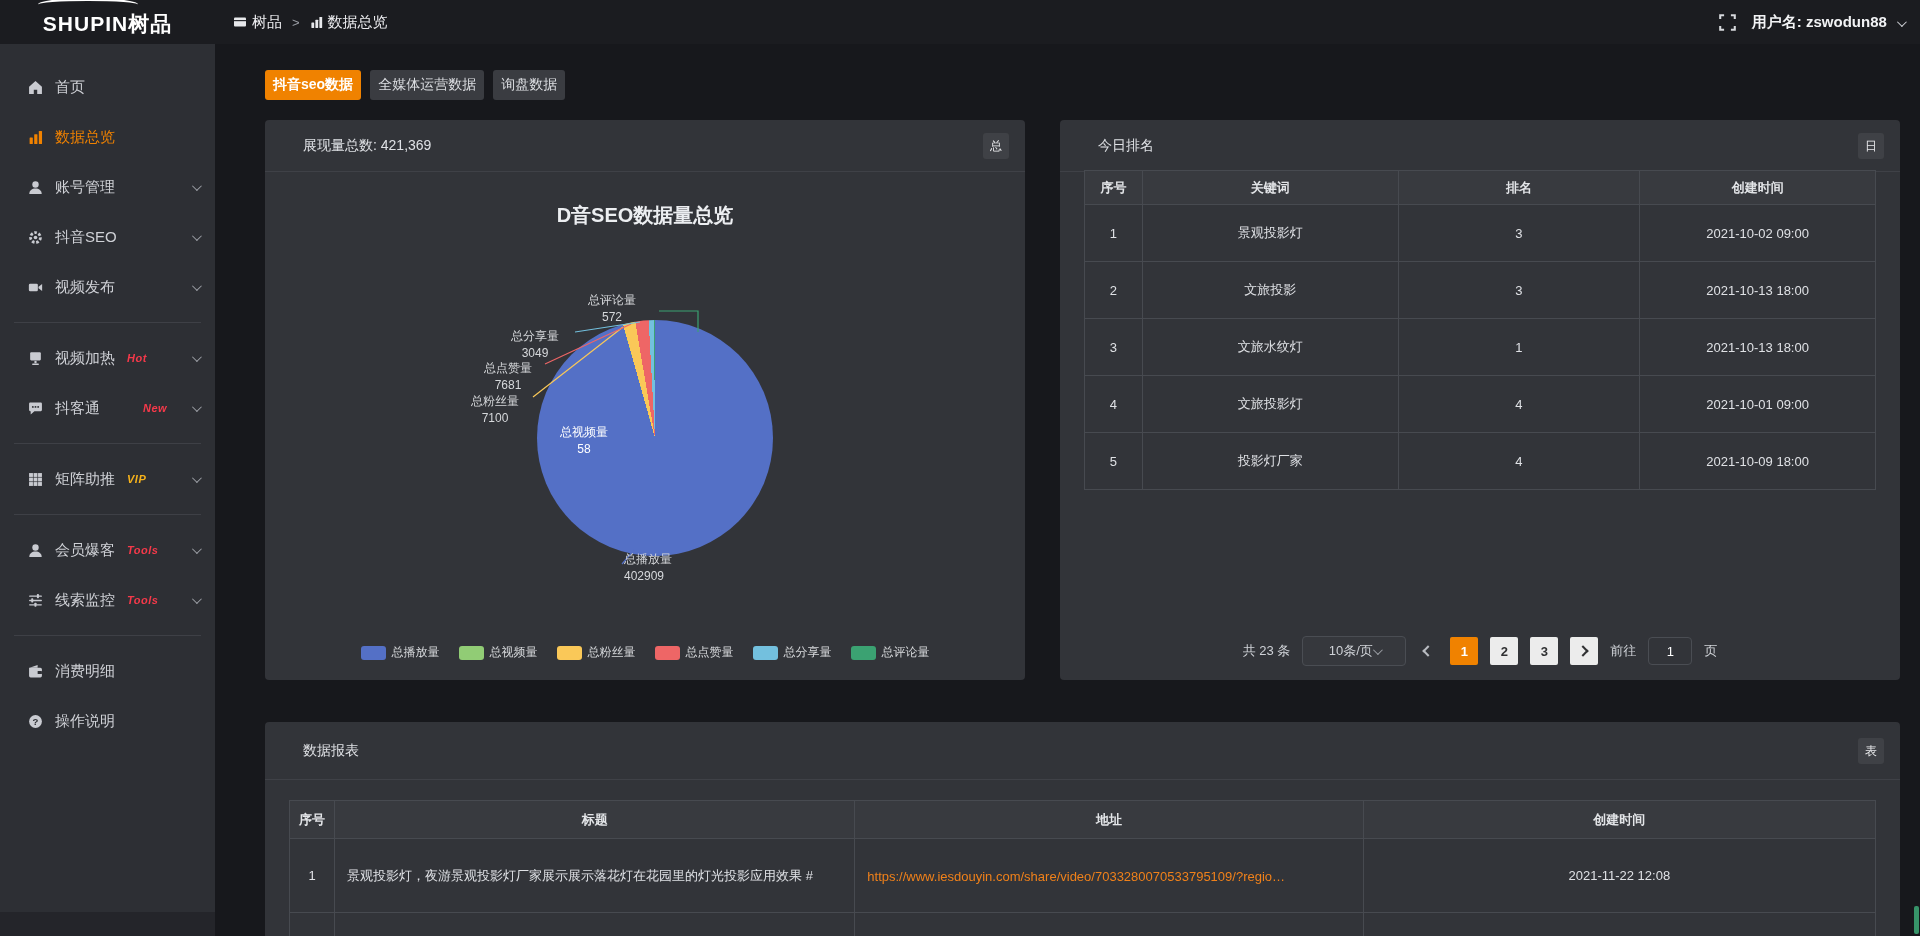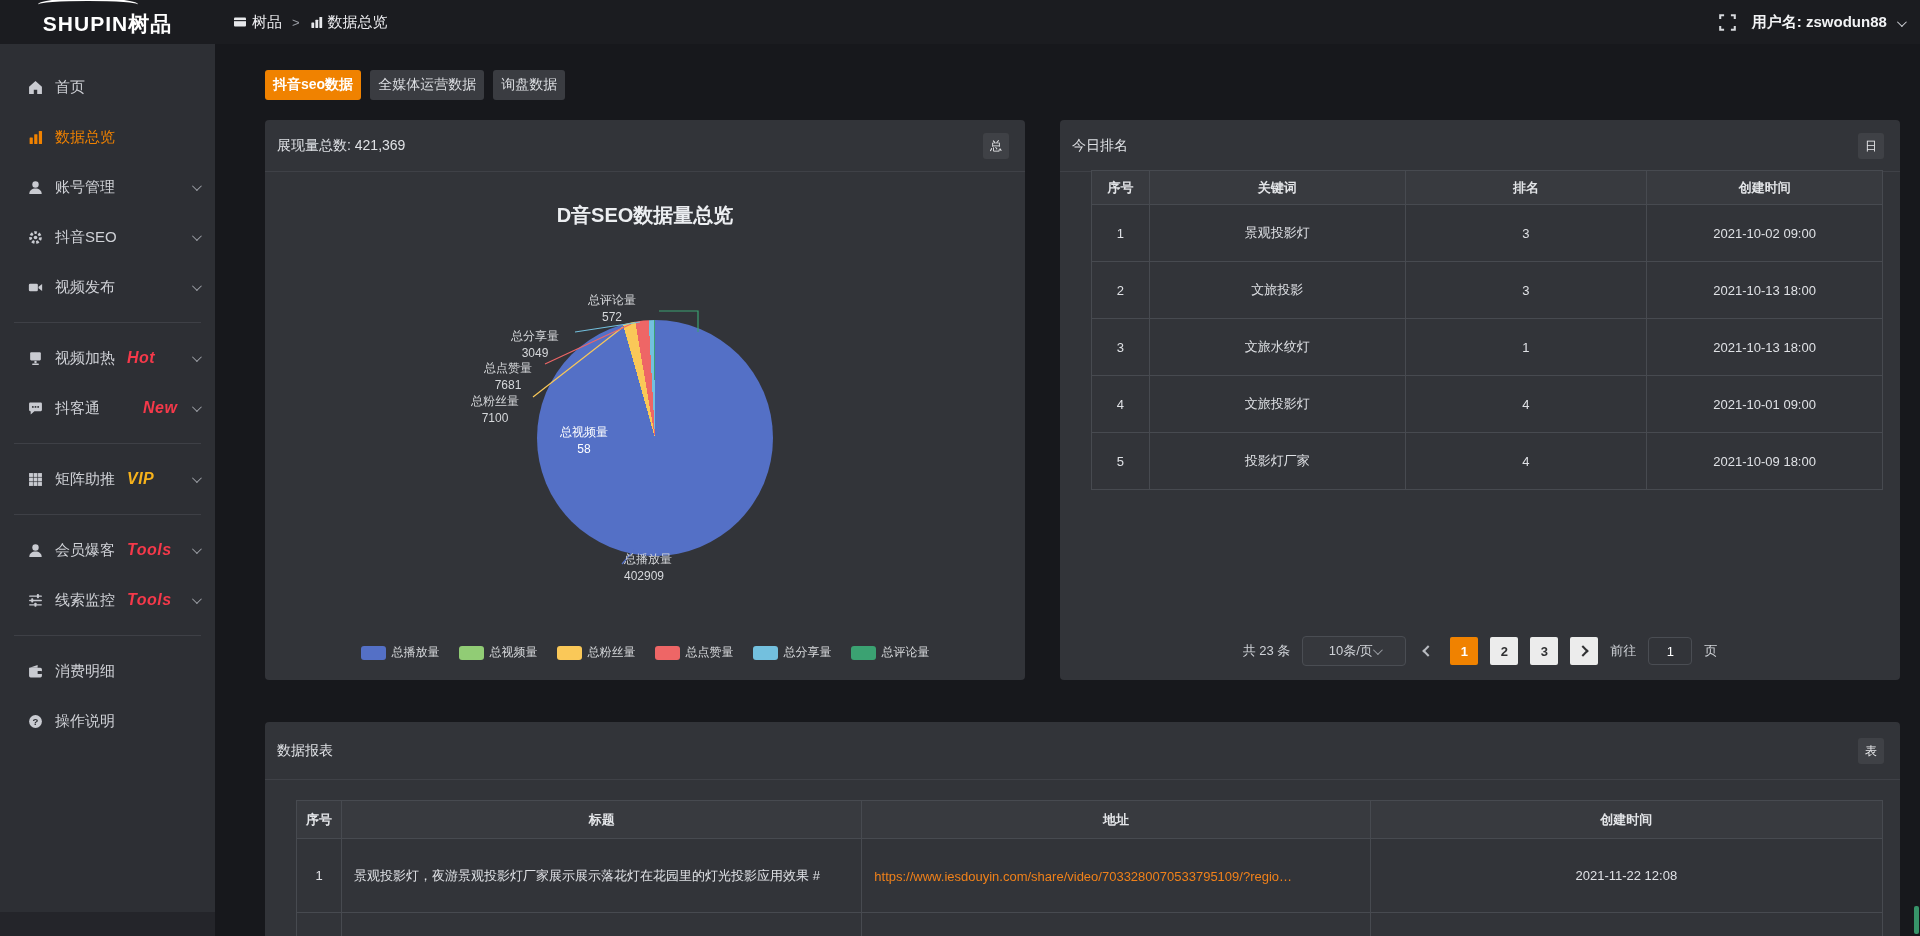--- a/index.html
+++ b/index.html
@@ -16,54 +16,54 @@
   .crumb{display:flex;align-items:center;gap:5px;}
   .topbar-right{margin-left:auto;display:flex;align-items:center;gap:16px;margin-right:16px;color:#f2f3f5;font-size:15px;font-weight:bold;}
   .chev-down{display:inline-block;width:7px;height:7px;border-right:1.6px solid #cfd1d6;border-bottom:1.6px solid #cfd1d6;transform:rotate(45deg) translateY(-2px);margin-left:6px;}
 
   
   .sidebar{position:absolute;top:44px;left:0;bottom:0;width:215px;background:#2d2f34;padding-top:18px;z-index:10;}
   .side-item{height:50px;display:flex;align-items:center;padding-left:28px;position:relative;color:#cfd1d6;font-size:15px;cursor:pointer;}
   .side-item svg{color:#c9cbd1;margin-right:12px;flex:0 0 auto;}
   .side-item.active{color:#f08200;}
   .side-item.active svg{color:#f08200;}
-  .side-badge{font-style:italic;font-weight:bold;font-size:16px;margin-left:12px;letter-spacing:.5px;}
+  .side-badge{font-style:italic;font-weight:bold;font-size:11px;margin-left:12px;letter-spacing:.5px;}
   .side-arrow{position:absolute;right:16px;width:7px;height:7px;border-right:1.5px solid #9a9da3;border-bottom:1.5px solid #9a9da3;transform:rotate(45deg) translateY(-2px);}
   .side-divider{height:1px;background:#3e4046;margin:10px 14px;}
   .side-footer{position:absolute;bottom:0;left:0;width:215px;height:24px;background:#24252a;}
 
   
   .main{position:absolute;left:215px;top:44px;width:1705px;height:892px;background:#17181c;overflow:hidden;}
   .tabs{position:absolute;left:50px;top:26px;display:flex;gap:9px;}
   .tab{height:30px;padding:0 8px;display:flex;align-items:center;background:#3a3c41;color:#dcdee2;font-size:14px;border-radius:3px;cursor:pointer;}
   .tab.active{background:#f08200;color:#fff;font-weight:bold;}
 
   .panel{position:absolute;background:#323439;border-radius:4px;}
-  .panel-head{height:52px;border-bottom:1px solid #3f4147;display:flex;align-items:center;padding:0 12px;color:#dfe1e5;font-size:14px;position:relative;}
+  .panel-head{height:52px;border-bottom:1px solid #3f4147;display:flex;align-items:center;padding:0 38px;color:#dfe1e5;font-size:14px;position:relative;}
   .panel-badge{position:absolute;right:16px;top:13px;width:26px;height:26px;background:#3f4146;border-radius:3px;color:#e8e9eb;font-size:12px;display:flex;align-items:center;justify-content:center;cursor:pointer;}
 
   #overview-panel{left:50px;top:76px;width:760px;height:560px;}
   #ranking-panel{left:845px;top:76px;width:840px;height:560px;}
   #report-panel{left:50px;top:678px;width:1635px;height:280px;}
 
   
   .chart-area{position:relative;width:760px;height:507px;}
   .chart-title{position:absolute;top:30px;left:0;width:100%;text-align:center;color:#eceef1;font-size:20px;font-weight:bold;}
   .pie{position:absolute;left:272px;top:148px;width:236px;height:236px;border-radius:50%;}
   .pie-lines{position:absolute;left:0;top:0;pointer-events:none;}
   .plabel{position:absolute;font-size:12px;color:#d6d8db;line-height:17px;text-align:center;width:90px;}
   .plabel.inside{color:#fff;}
   .plabel.left-align{text-align:left;width:70px;}
   .legend{position:absolute;bottom:18px;left:0;width:100%;display:flex;justify-content:center;align-items:center;gap:19px;}
   .legend-item{display:flex;align-items:center;gap:6px;cursor:pointer;}
   .legend-swatch{width:25px;height:14px;border-radius:3px;}
   .legend-label{color:#d8dadd;font-size:12px;}
 
   
-  table{border-collapse:collapse;margin-left:7px;}
+  table{border-collapse:collapse;}
   th,td{border:1px solid #474a50;color:#dfe1e5;font-size:13px;text-align:center;font-weight:normal;}
   th{background:#383a3f;height:34px;font-weight:bold;color:#e3e5e8;}
   .rank-table{position:absolute;left:24px;top:50px;width:792px;}
   .rank-table td{height:57px;}
   .report-table{position:absolute;left:24px;top:78px;width:1587px;}
   .report-table th{height:38px;}
   .report-table td{height:74px;}
   .cell-left{text-align:left;padding:0 12px;white-space:nowrap;overflow:hidden;max-width:500px;}
   .link{color:#f0811a;cursor:pointer;white-space:nowrap;overflow:hidden;display:inline-block;max-width:480px;vertical-align:middle;}
 

